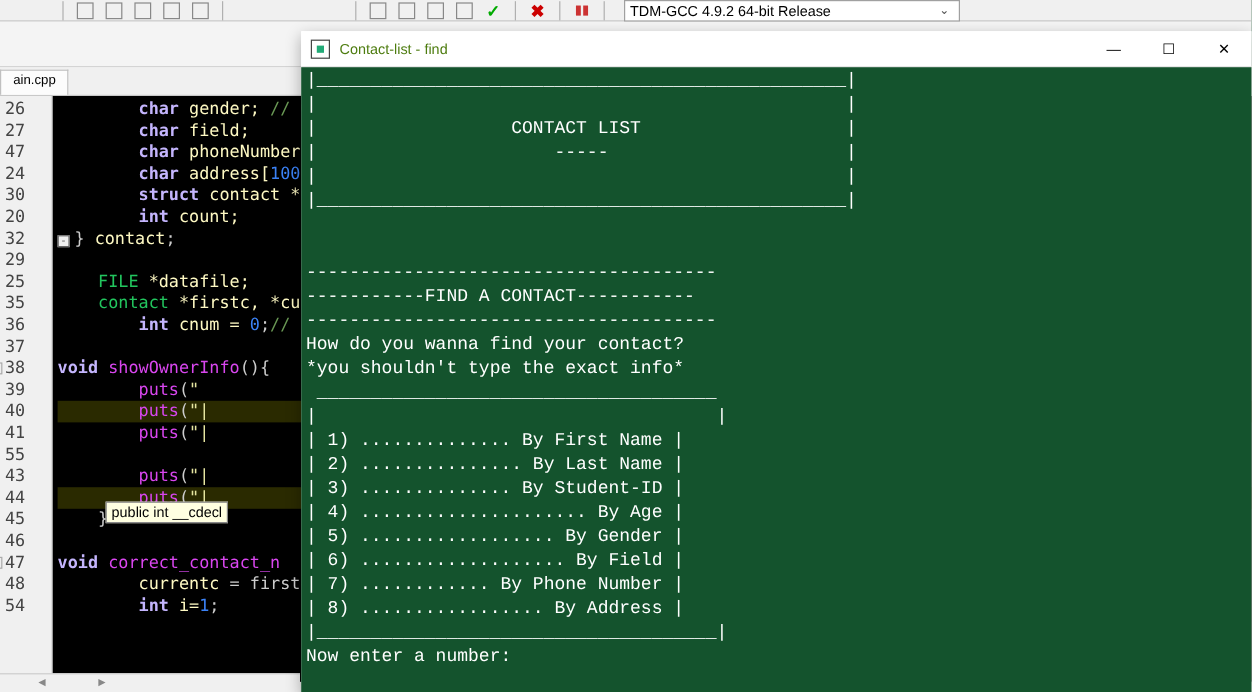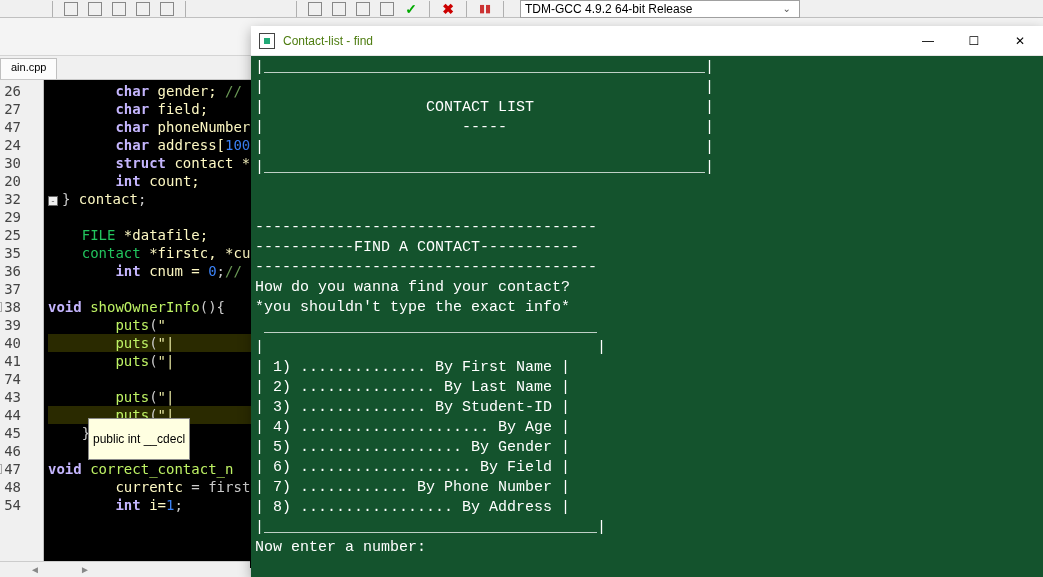--- a/index.html
+++ b/index.html
@@ -100,33 +100,33 @@
     font-size: 14px;
     color: #ccc;
     padding-top: 2px;
     padding-left: 4px;
     white-space: pre;
     position:relative;
   }
   .cl { height: 18px; line-height: 18px; }
   .kw { color: #c4b5fd; font-weight: bold; }
   .ty { color: #22c55e; }
-  .id { color: #bef264; }
+  .id { color: #d946ef; }
   .var { color: #fef9c3; }
   .num { color: #3b82f6; }
   .cmt { color: #6a9955; }
   .str { color: #e5e5a0; }
   .op { color: #ccc; }
   .highlight-line { background: #2a2a00; }
   .tooltip {
     position:absolute;
     background:#ffffe1;
     border:1px solid #888;
     color:#000;
-    padding:13px 4px;
+    padding:1px 4px;
     font-family: "Segoe UI", Tahoma, sans-serif;
     font-size:12px;
     white-space: nowrap;
   }
   .fold-minus {
     display:inline-block;
     width:10px;height:10px;
     border:1px solid #666;
     color:#666;
     font-size:9px;
@@ -256,21 +256,21 @@
       <div class="ln">32</div>
       <div class="ln">29</div>
       <div class="ln">25</div>
       <div class="ln">35</div>
       <div class="ln">36</div>
       <div class="ln">37</div>
       <div class="ln"><span class="bp"></span>38</div>
       <div class="ln">39</div>
       <div class="ln">40</div>
       <div class="ln">41</div>
-      <div class="ln">74</div>
+      <div class="ln">55</div>
       <div class="ln">43</div>
       <div class="ln">44</div>
       <div class="ln">45</div>
       <div class="ln">46</div>
       <div class="ln"><span class="bp"></span>47</div>
       <div class="ln">48</div>
       <div class="ln">54</div>
     </div>
   <div class="codepane" id="codepane"><div class="cl">        <span class="kw">char</span><span class="var"> gender; </span><span class="cmt">// 0</span></div><div class="cl">        <span class="kw">char</span><span class="var"> field;</span></div><div class="cl">        <span class="kw">char</span><span class="var"> phoneNumber[</span><span class="num">20</span></div><div class="cl">        <span class="kw">char</span><span class="var"> address[</span><span class="num">100</span><span class="op">];</span></div><div class="cl">        <span class="kw">struct</span><span class="var"> contact *ne</span></div><div class="cl">        <span class="kw">int</span><span class="var"> count;</span></div><div class="cl"><span class="fold-minus">-</span><span class="op">} </span><span class="var">contact</span><span class="op">;</span></div><div class="cl"> </div><div class="cl">    <span class="ty">FILE</span><span class="var"> *datafile;</span></div><div class="cl">    <span class="ty">contact</span><span class="var"> *firstc, *curr</span></div><div class="cl">        <span class="kw">int</span><span class="var"> cnum = </span><span class="num">0</span><span class="op">;</span><span class="cmt">// ***not</span></div><div class="cl"> </div><div class="cl"><span class="kw">void</span><span class="id"> showOwnerInfo</span><span class="op">(){</span></div><div class="cl">        <span class="id">puts</span><span class="op">(</span><span class="str">"</span></div><div class="cl highlight-line">        <span class="id">puts</span><span class="op">(</span><span class="str">"|</span></div><div class="cl">        <span class="id">puts</span><span class="op">(</span><span class="str">"|</span></div><div class="cl"> </div><div class="cl">        <span class="id">puts</span><span class="op">(</span><span class="str">"|</span></div><div class="cl highlight-line">        <span class="id">puts</span><span class="op">(</span><span class="str">"|</span></div><div class="cl">    <span class="op">}</span></div><div class="cl"> </div><div class="cl"><span class="kw">void</span><span class="id"> correct_contact_n</span><span class="op"></span></div><div class="cl">        <span class="var">currentc</span><span class="op"> = firstc;</span></div><div class="cl">        <span class="kw">int</span><span class="var"> i=</span><span class="num">1</span><span class="op">;</span></div><div class="tooltip" style="top: 338px; left: 44px;">public int __cdecl</div></div>
 </div>

